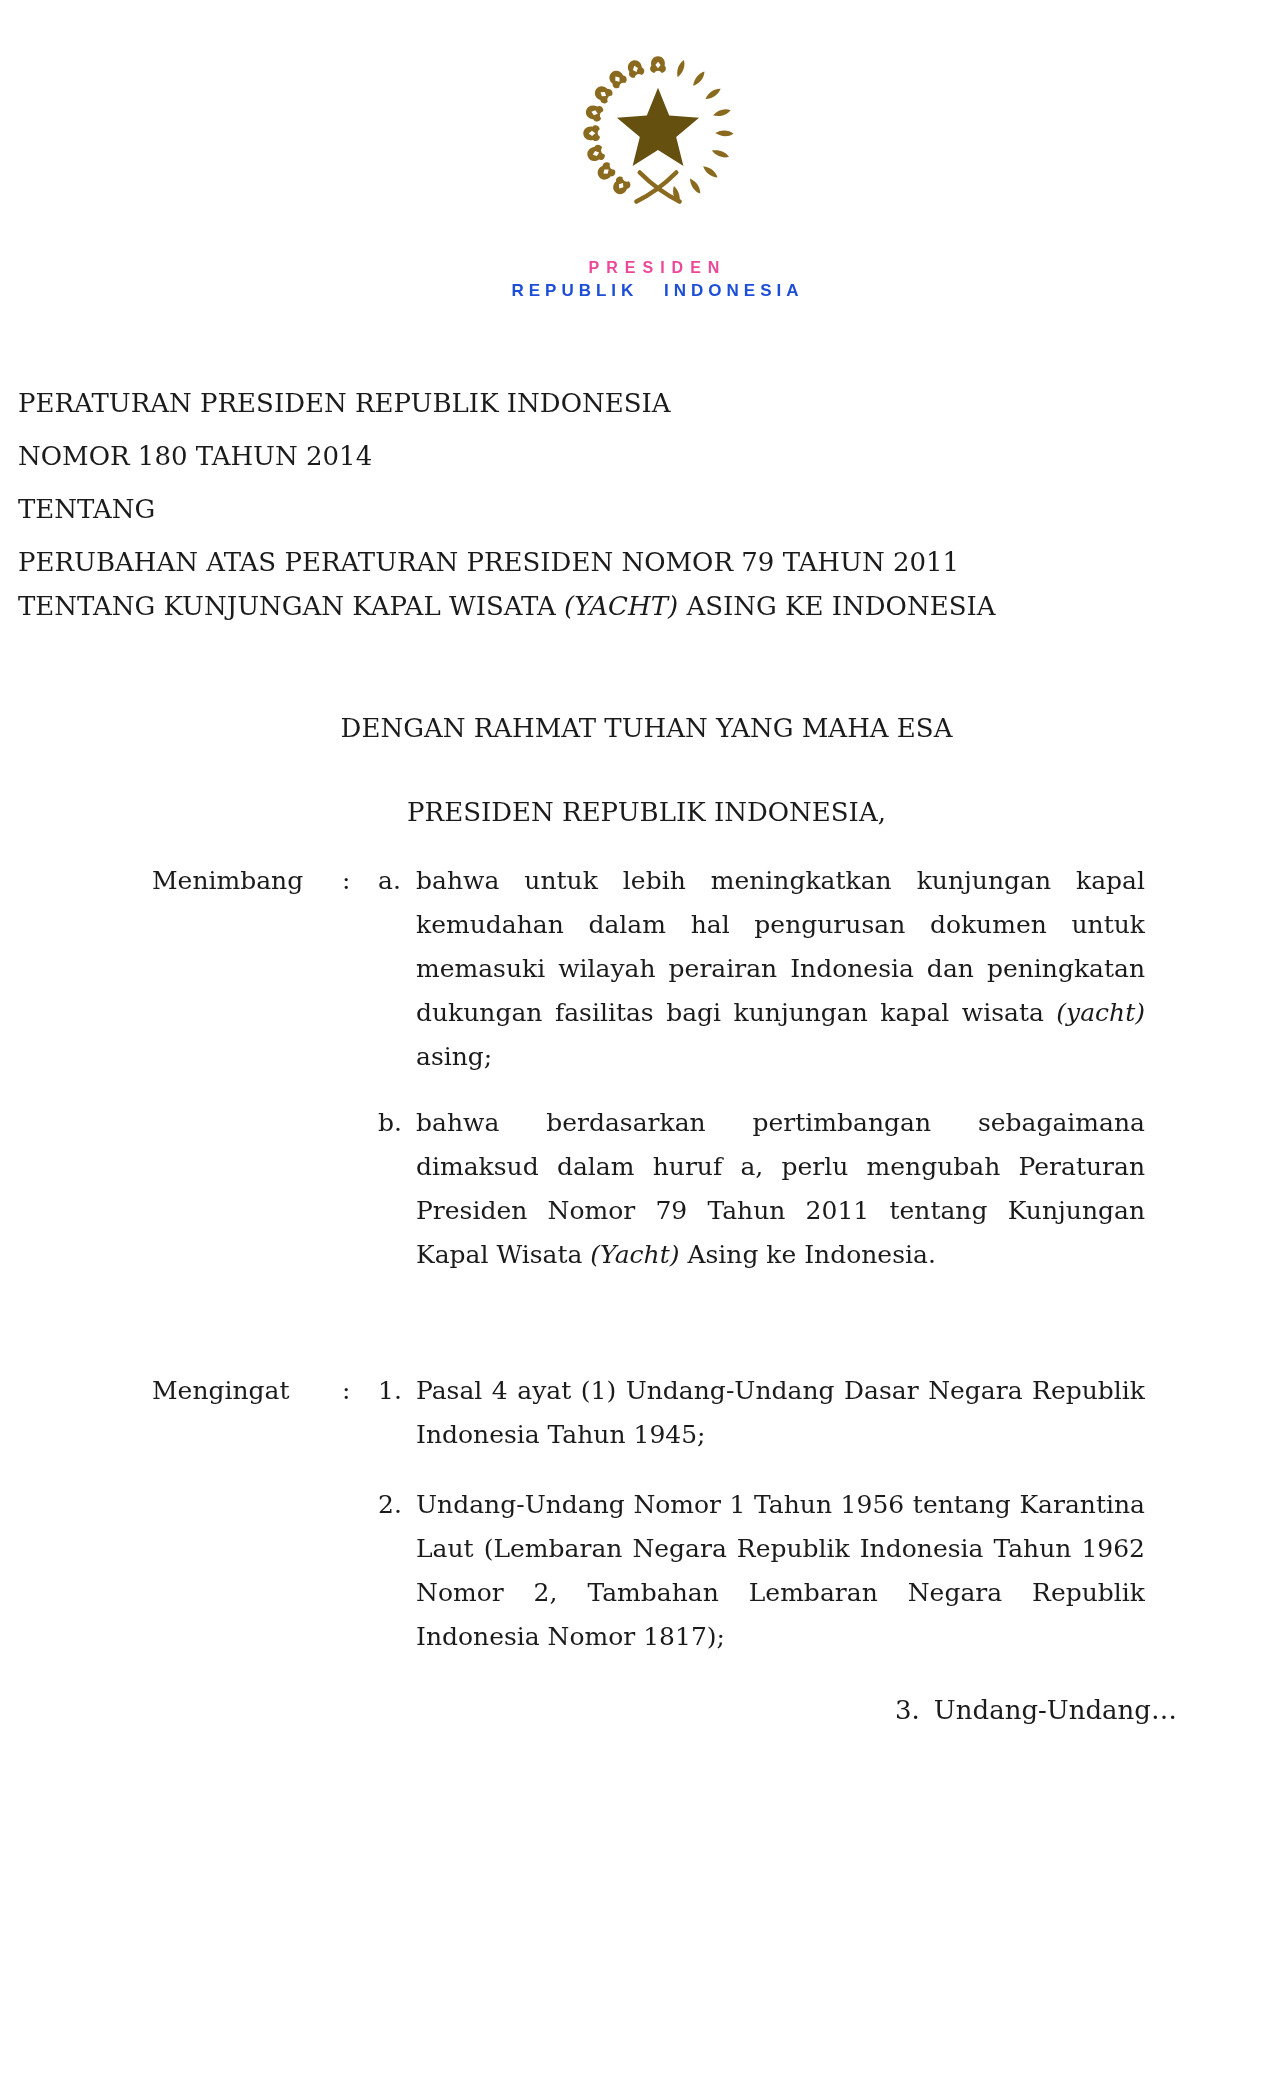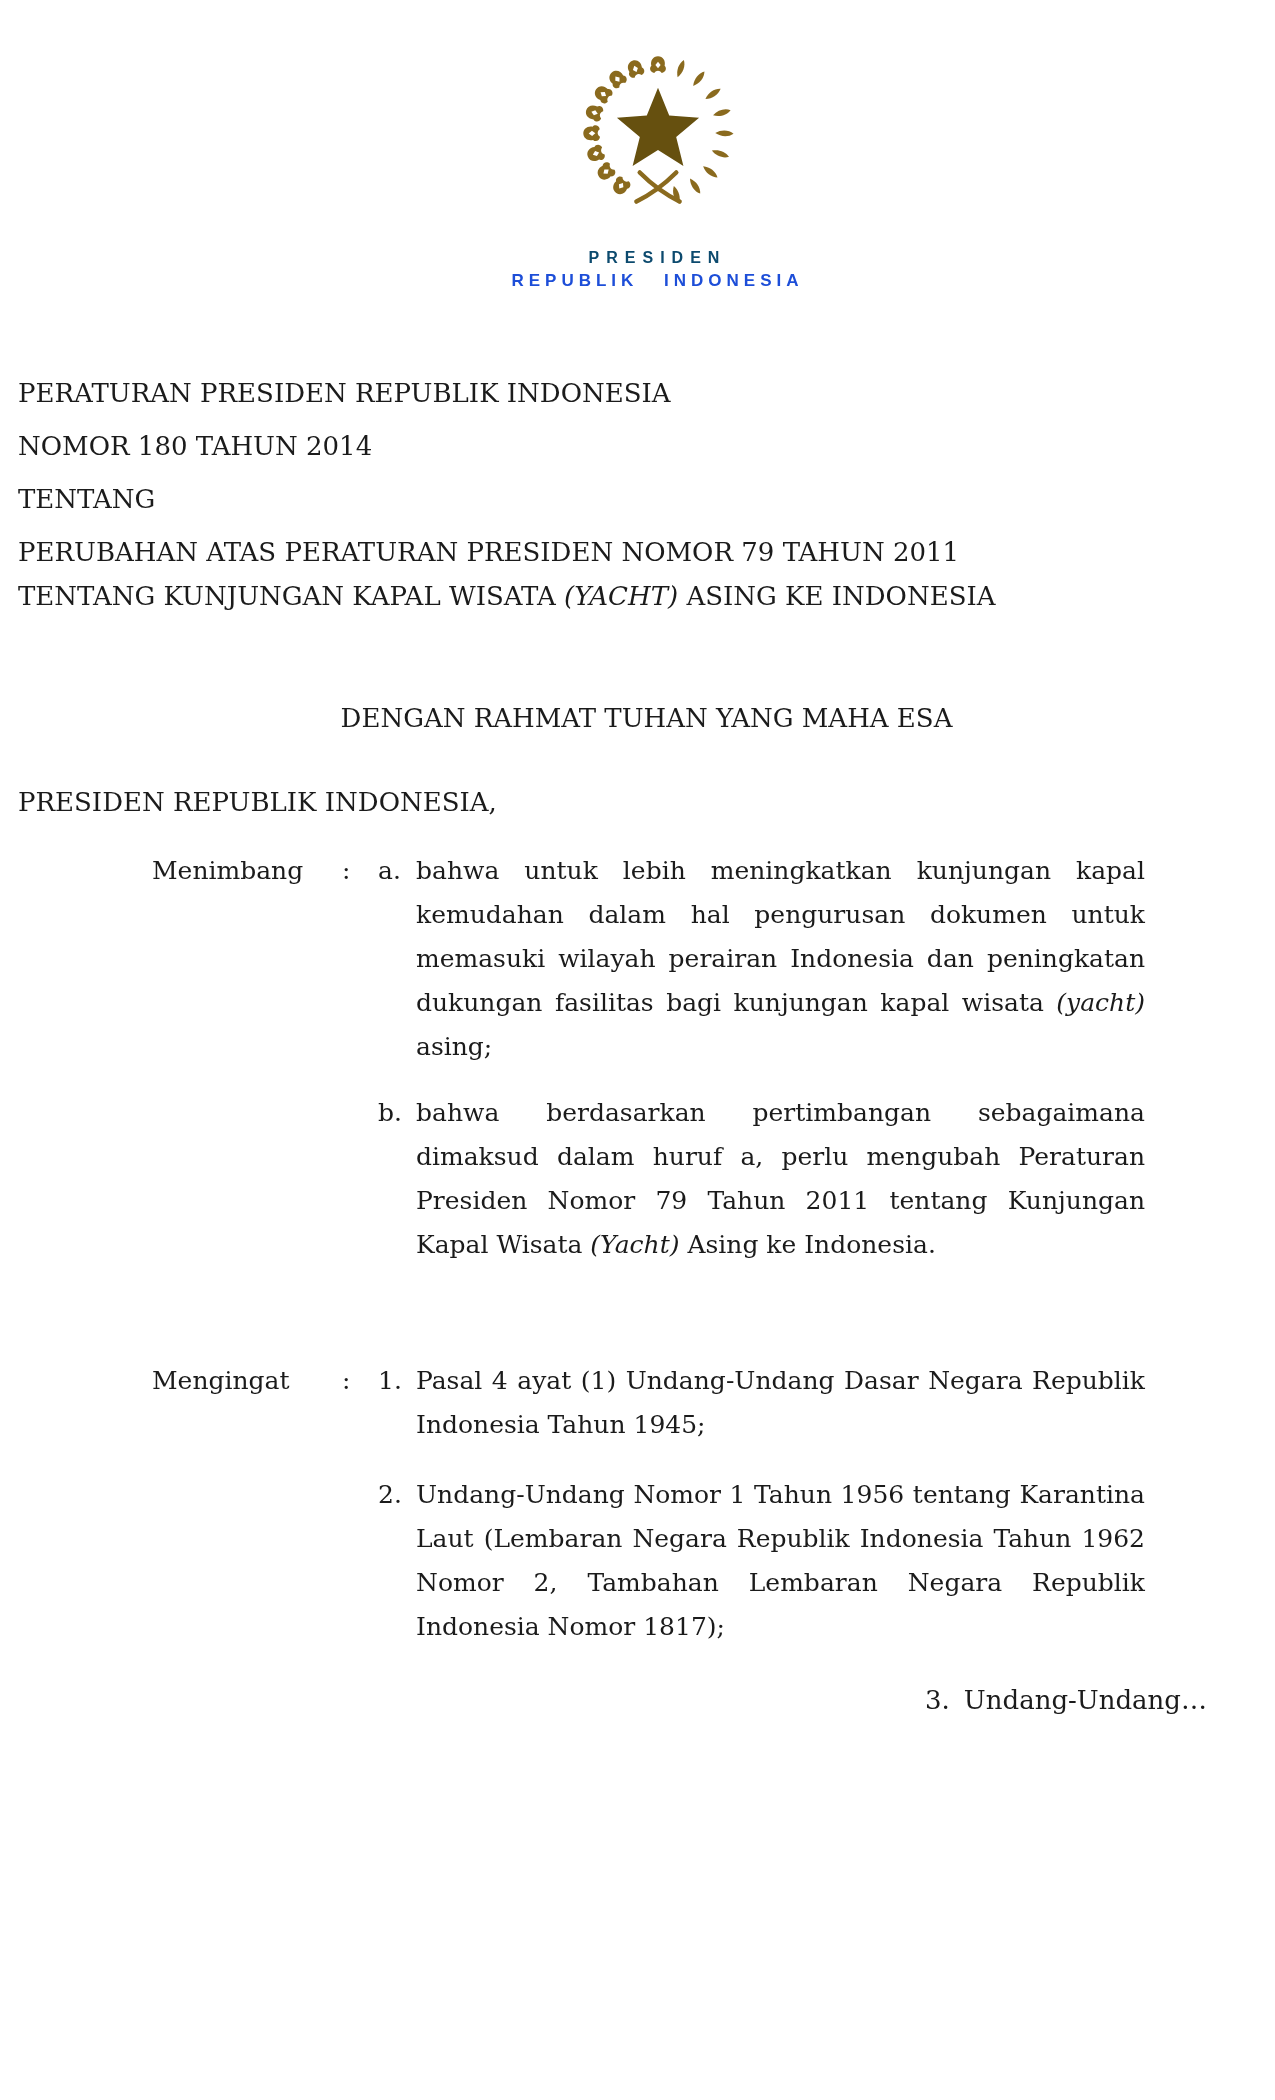--- a/index.html
+++ b/index.html
@@ -6,49 +6,49 @@
   html,body { background:#ffffff; }
   body { width:1275px; height:2100px; }
   .page {
     position:relative; width:1275px; height:2100px; background:#ffffff;
     color:#1b1b1b; font-family:"DejaVu Serif", serif; overflow:hidden;
   }
   
   .header { text-align:center; padding-left:40px; padding-top:48px; }
   .seal { display:inline-block; }
   .lh1 {
-    margin-top:30px; color:#0c4a6e; font-family:"Liberation Sans", sans-serif;
+    margin-top:40px; color:#ec4899; font-family:"Liberation Sans", sans-serif;
     font-weight:700; font-size:16px; letter-spacing:7px; line-height:20px;
   }
   .lh2 {
     margin-top:2px; color:#1d4ed8; font-family:"Liberation Sans", sans-serif;
     font-weight:700; font-size:17px; letter-spacing:5px; word-spacing:16px; line-height:22px;
   }
   
   .title-block { margin-top:84px; padding-left:18px; text-align:left; font-size:26px; }
   .tl { line-height:34px; margin-bottom:19px; }
   .tl.t4 { margin-bottom:10px; }
   .tl.t5 { margin-bottom:0; }
   .inv  { margin-top:88px; padding-left:18px; text-align:center; font-size:26px; line-height:34px; }
-  .auth { margin-top:50px; padding-left:18px; text-align:left; font-size:26px; line-height:34px; }
+  .auth { margin-top:50px; padding-left:18px; text-align:center; font-size:26px; line-height:34px; }
   
   .section { font-size:25px; line-height:44px; }
   .sec-menimbang { margin-top:30px; }
   .sec-mengingat { margin-top:92px; }
   .row { display:flex; align-items:flex-start; padding-left:152px; }
   .row-b { margin-top:22px; }
   .row-2 { margin-top:26px; }
   .c-label  { width:190px; flex:none; }
   .c-colon  { width:36px;  flex:none; }
   .c-marker { width:38px;  flex:none; }
   .c-text   { width:729px; flex:none; }
   .j { text-align:justify; text-align-last:justify; }
   .it { font-style:italic; }
   
-  .catch { margin-top:34px; font-size:26px; line-height:34px; text-align:right; padding-right:68px; }
+  .catch { margin-top:34px; font-size:26px; line-height:34px; text-align:right; padding-right:98px; }
   .catch .num { margin-right:14px; }
 </style>
 </head>
 <body>
 
 <div class="page">
 
   <div class="header">
     <svg class="seal" width="166" height="166" viewBox="0 0 200 200" aria-hidden="true">
       <defs>

